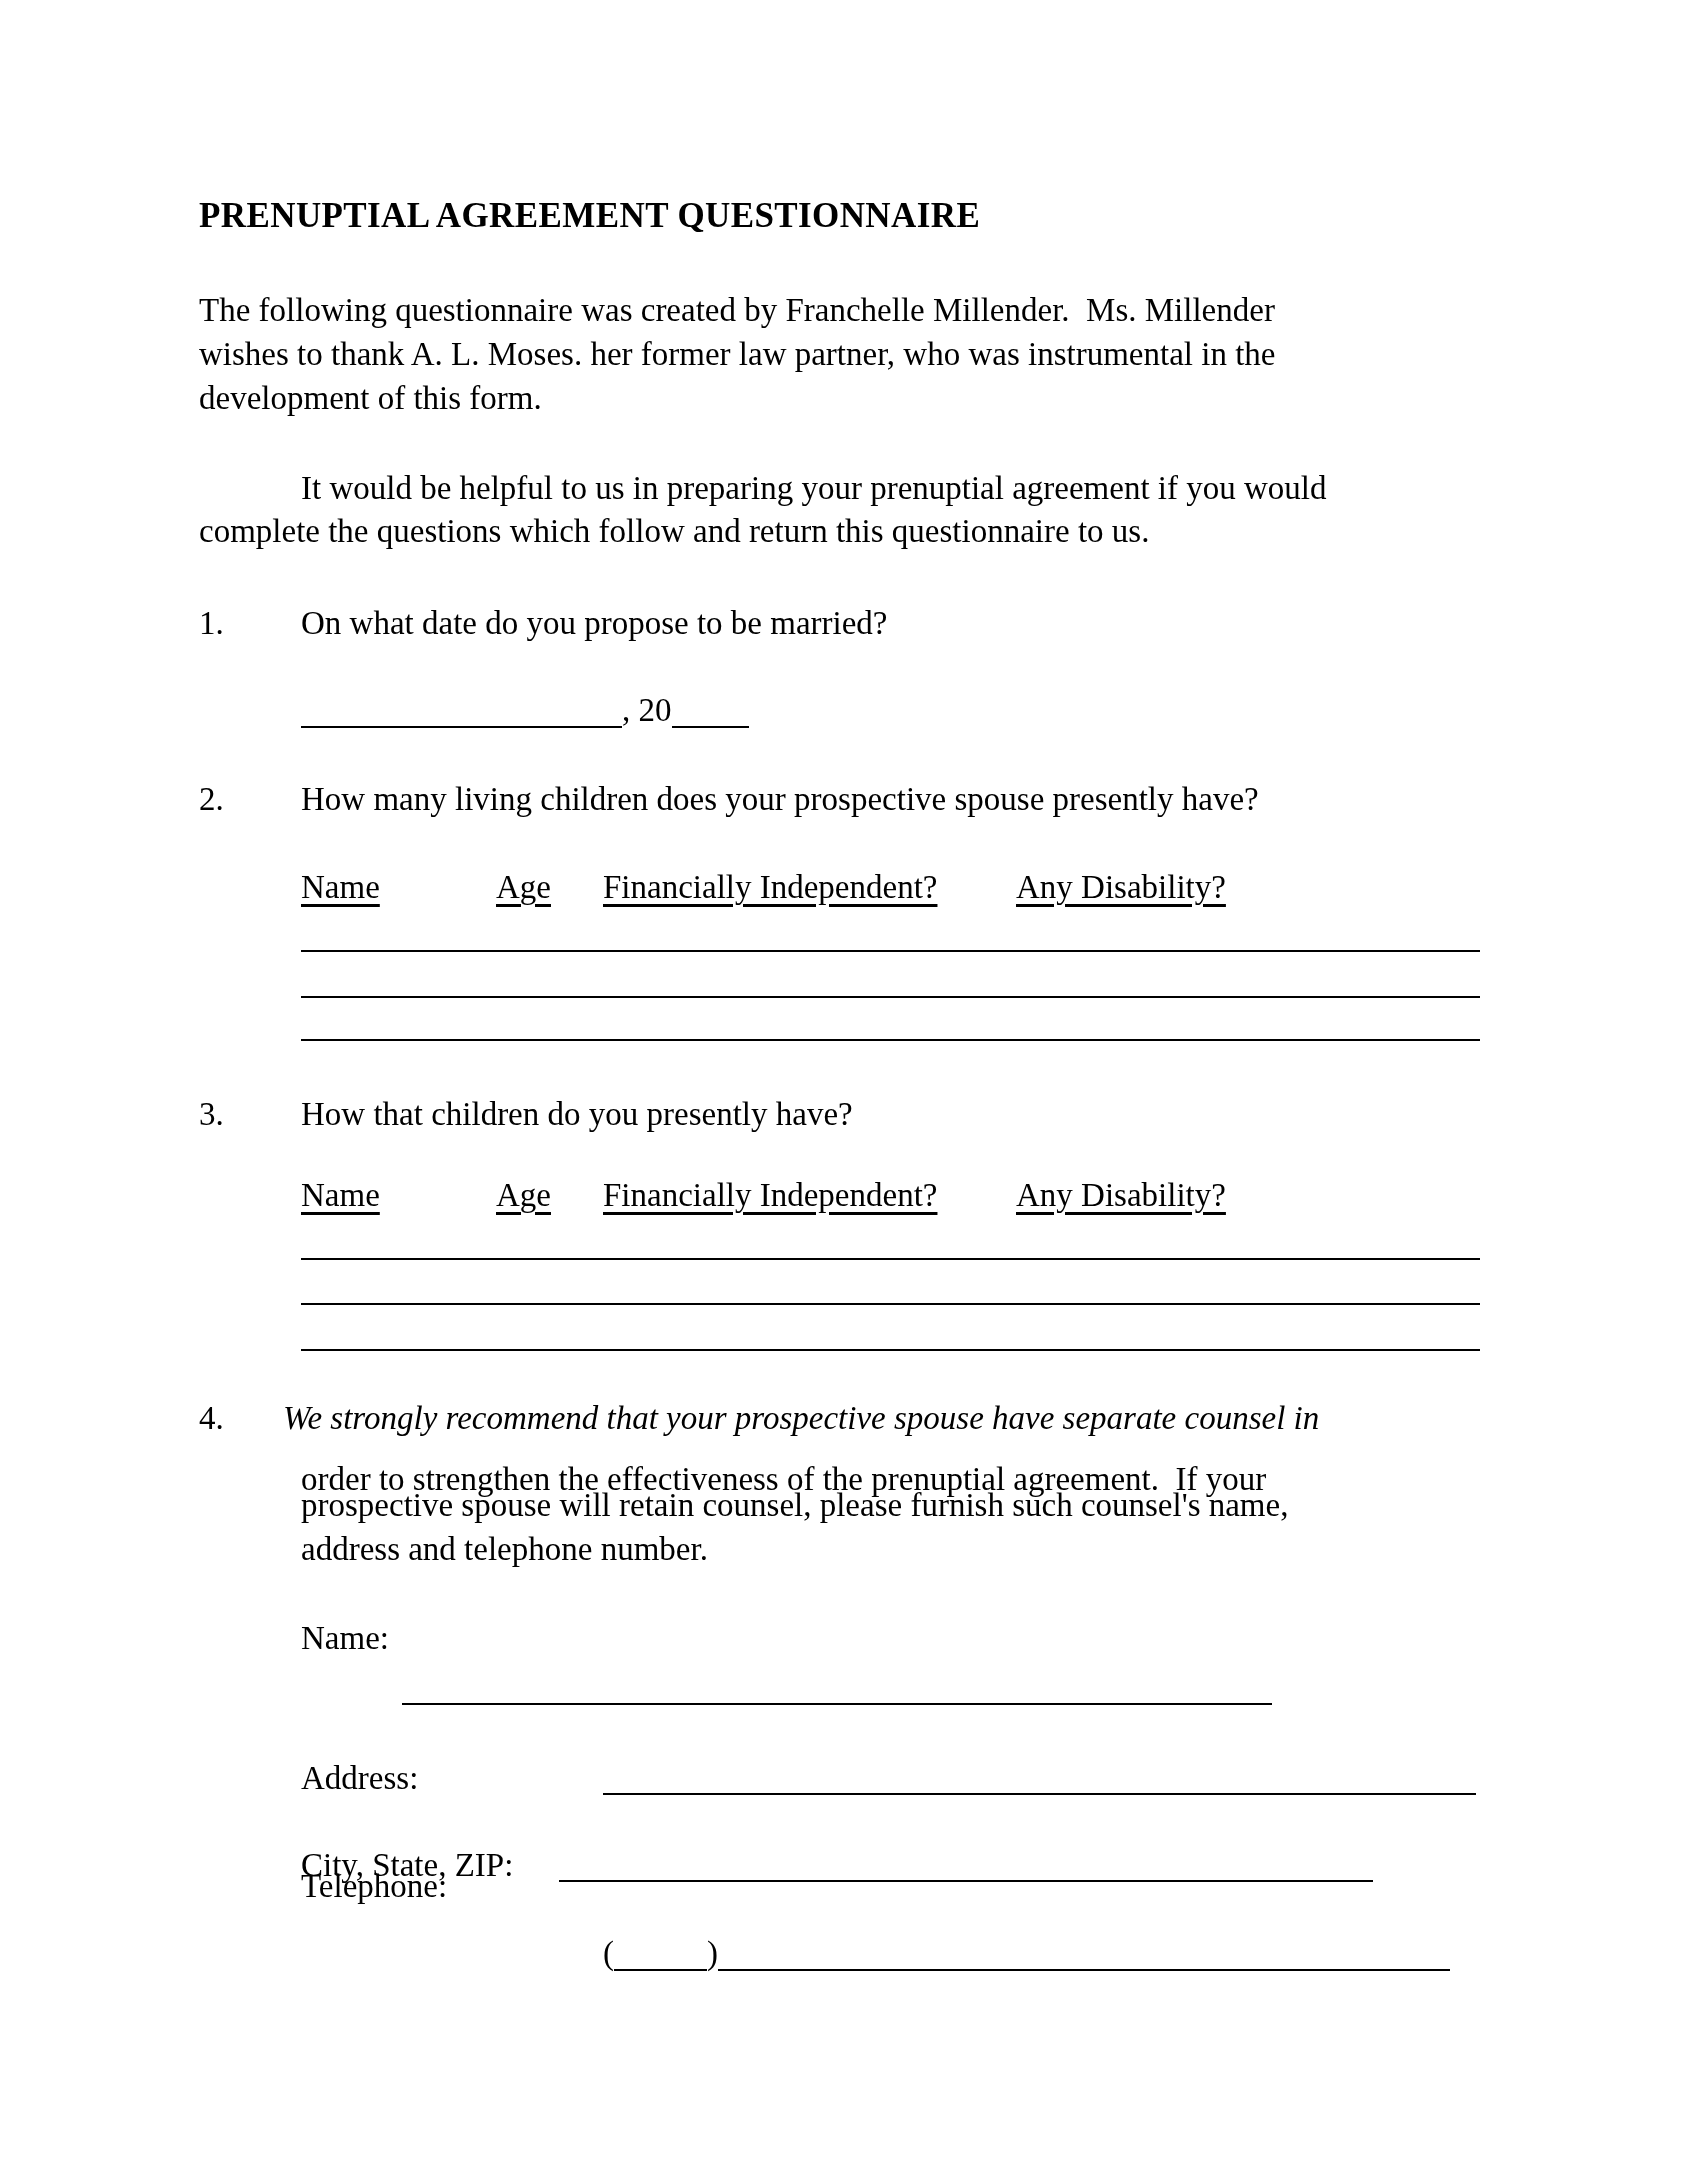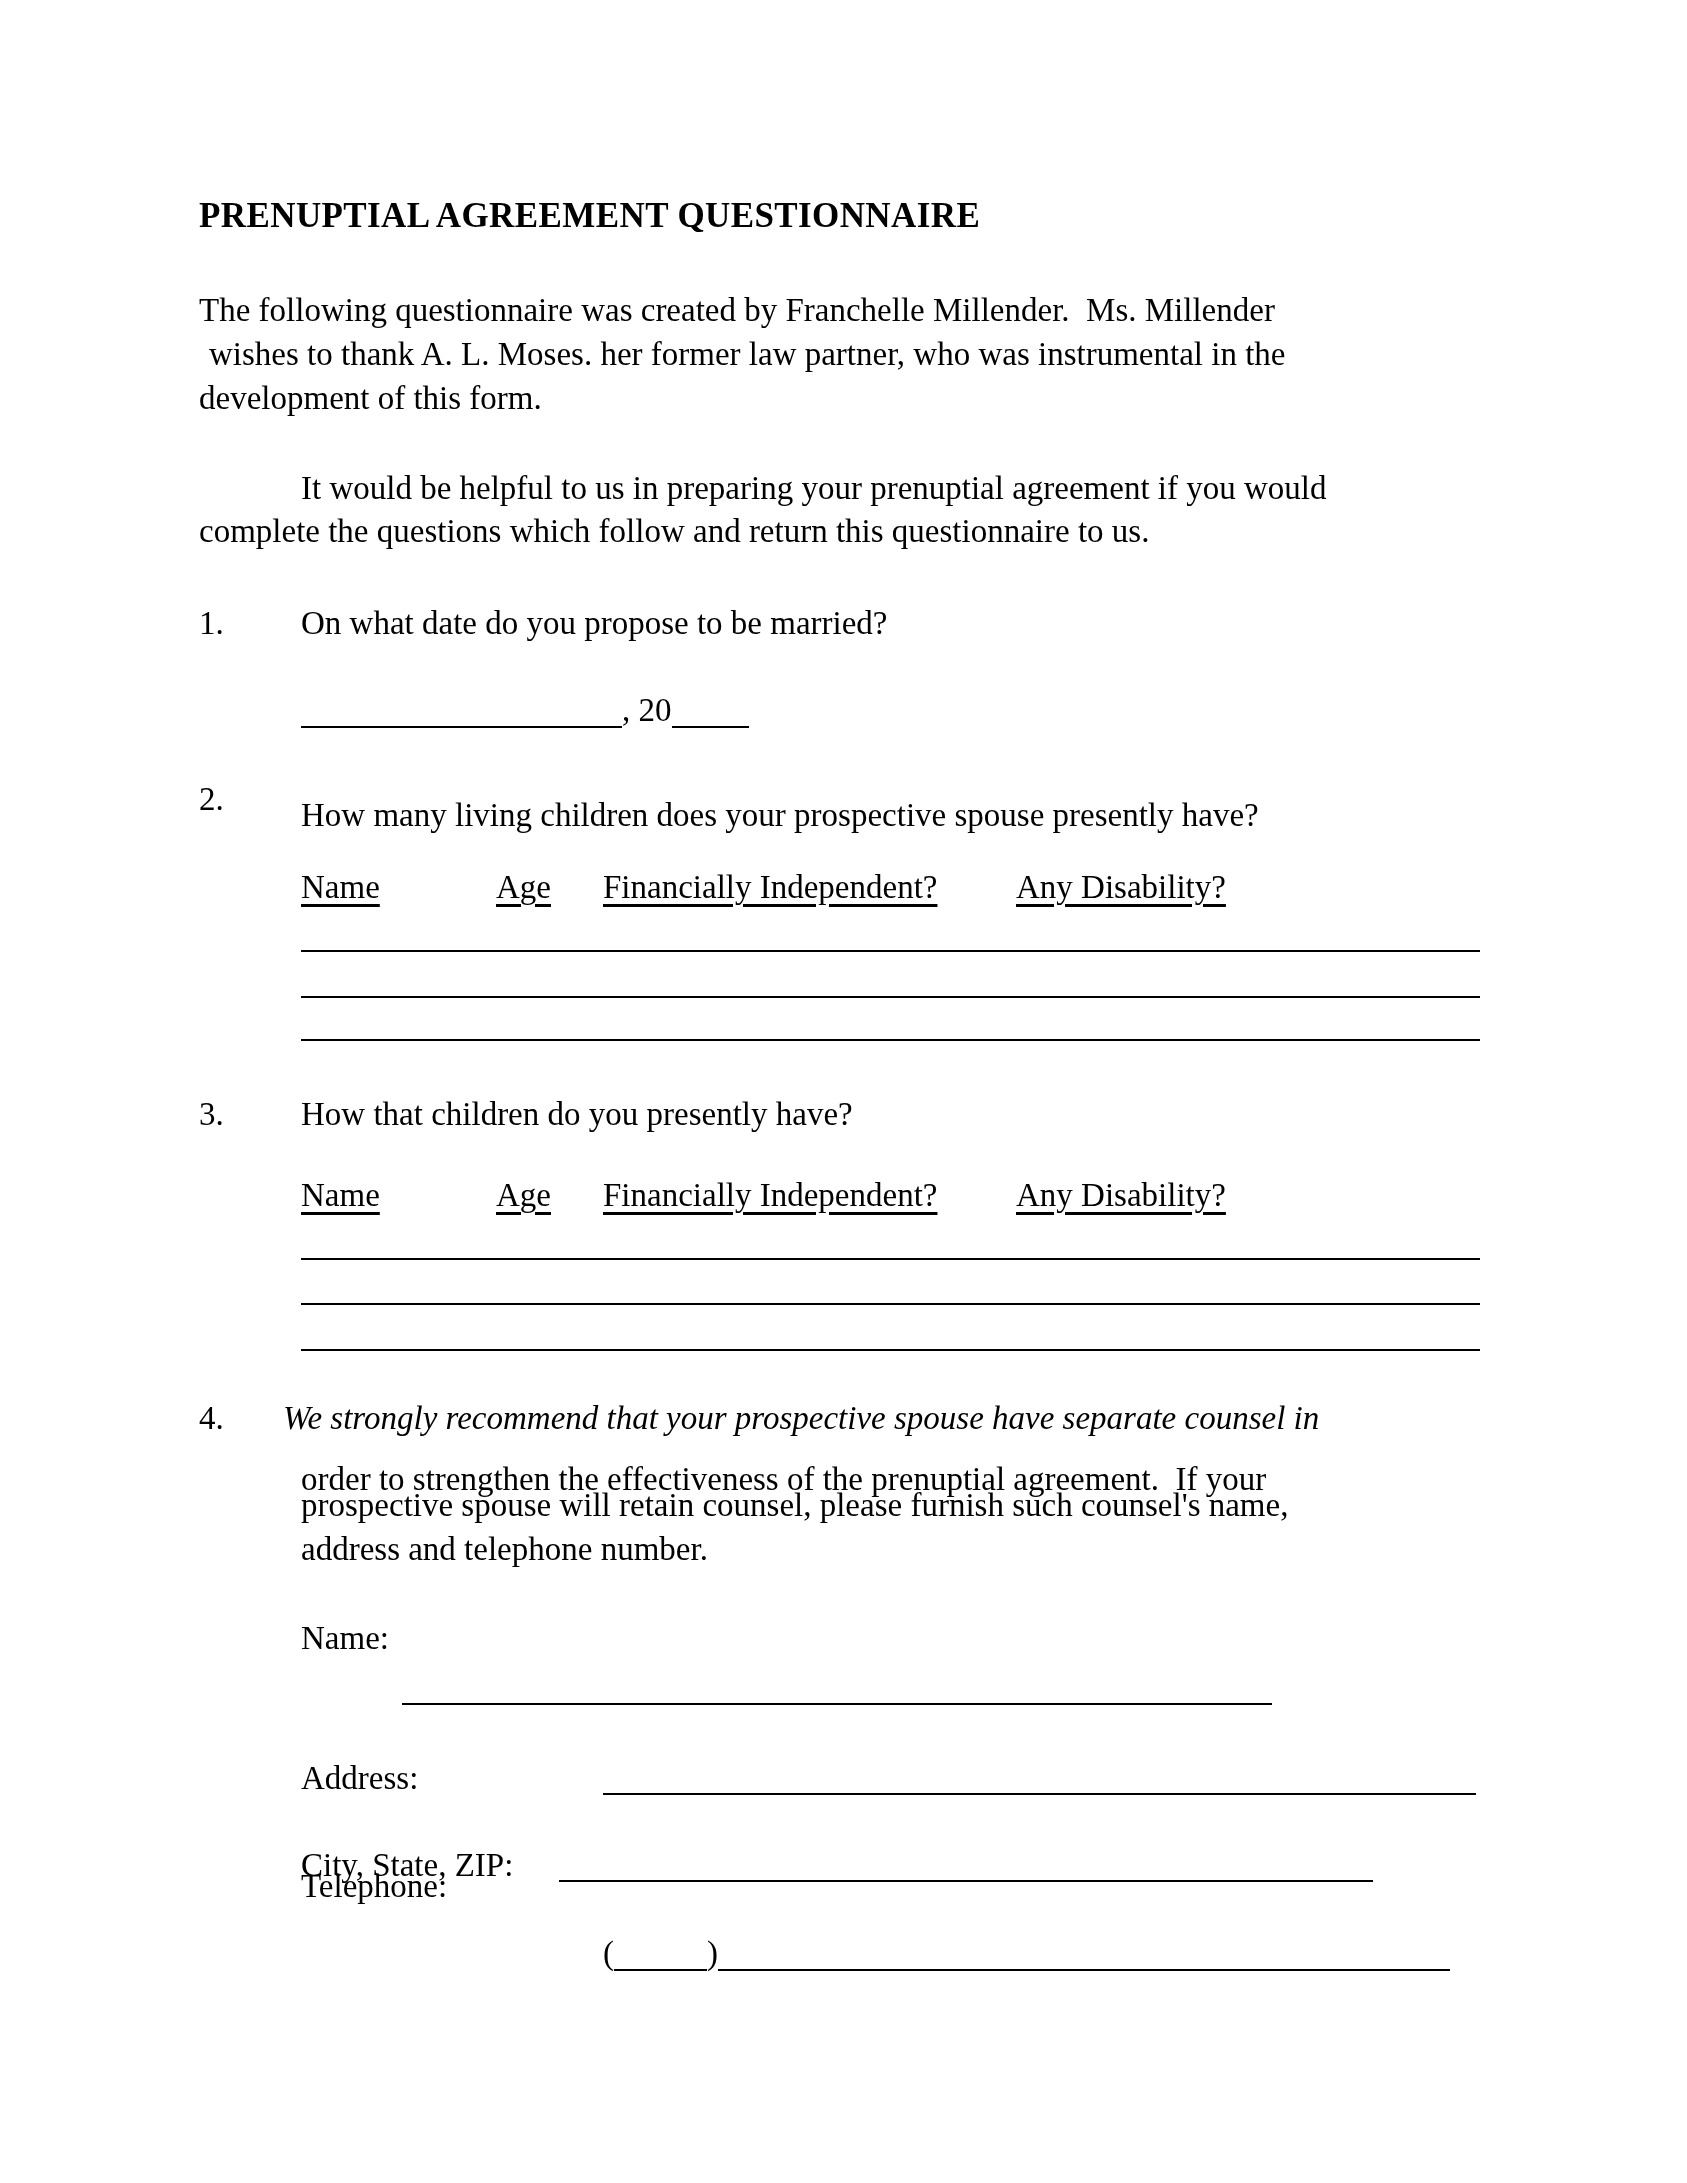--- a/index.html
+++ b/index.html
@@ -36,33 +36,33 @@
   }
 </style>
 </head>
 <body>
 
 <div class="page">
 
   <div class="abs bold title" style="left:199px; top:194px;">PRENUPTIAL AGREEMENT QUESTIONNAIRE</div>
 
   <div class="abs" style="left:199px; top:288px;">The following questionnaire was created by Franchelle Millender.  Ms. Millender</div>
-  <div class="abs" style="left:209px; top:332px;">wishes to thank A. L. Moses. her former law partner, who was instrumental in the</div>
+  <div class="abs" style="left:199px; top:332px;">wishes to thank A. L. Moses. her former law partner, who was instrumental in the</div>
   <div class="abs" style="left:199px; top:376px;">development of this form.</div>
 
   <div class="abs" style="left:301px; top:466px;">It would be helpful to us in preparing your prenuptial agreement if you would</div>
   <div class="abs" style="left:199px; top:509px;">complete the questions which follow and return this questionnaire to us.</div>
 
   <div class="abs" style="left:199px; top:601px;">1.</div>
   <div class="abs" style="left:301px; top:601px;">On what date do you propose to be married?</div>
 
   <div class="abs" style="left:301px; top:688px;"><span class="blank" style="width:321px;"></span><span>, 20</span><span class="blank" style="width:77px;"></span></div>
 
   <div class="abs" style="left:199px; top:777px;">2.</div>
-  <div class="abs" style="left:301px; top:777px;margin-top:16px;">How many living children does your prospective spouse presently have?</div>
+  <div class="abs" style="left:301px; top:777px;">How many living children does your prospective spouse presently have?</div>
 
   <div class="abs uhead" style="left:301px; top:865px;">Name</div>
   <div class="abs uhead" style="left:496px; top:865px;">Age</div>
   <div class="abs uhead" style="left:603px; top:865px;">Financially Independent?</div>
   <div class="abs uhead" style="left:1016px; top:865px;">Any Disability?</div>
 
   <div class="rule" style="left:301px; top:950px; width:1179px;"></div>
   <div class="rule" style="left:301px; top:996px; width:1179px;"></div>
   <div class="rule" style="left:301px; top:1039px; width:1179px;"></div>
 

